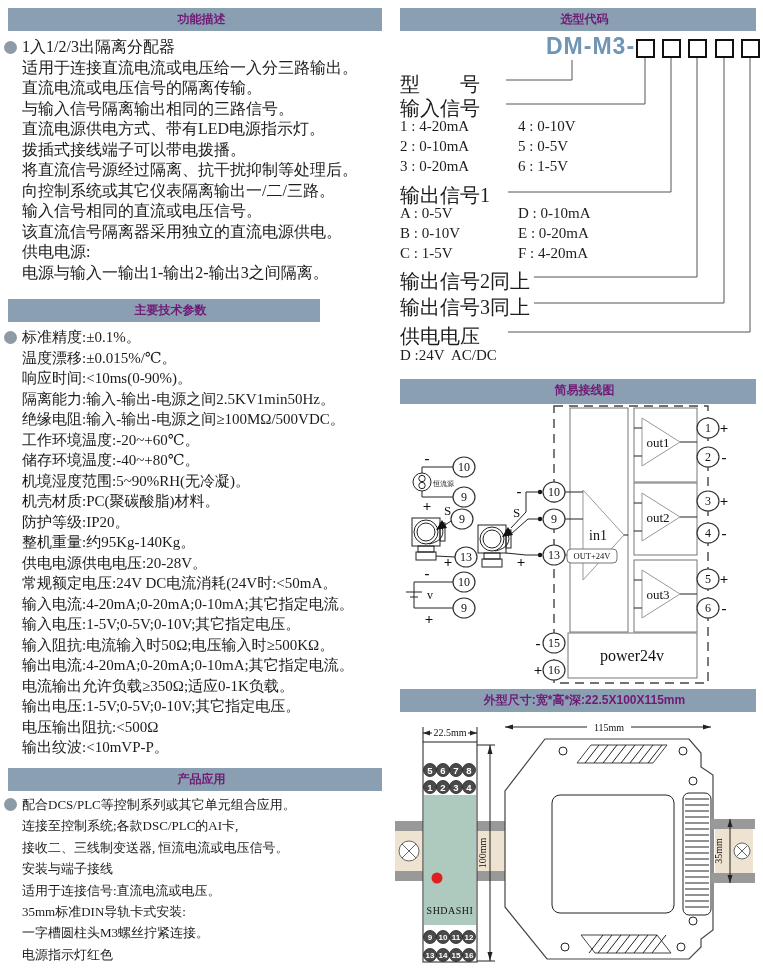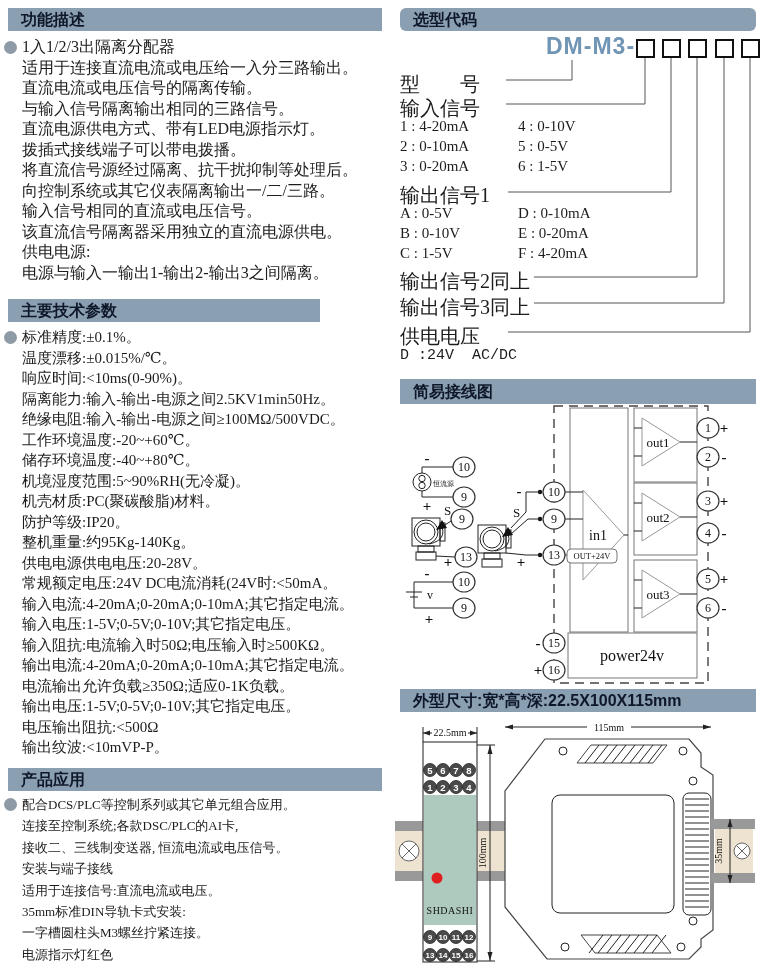--- a/index.html
+++ b/index.html
@@ -1,20 +1,20 @@
 <!DOCTYPE html>
 <html><head>
 <meta charset="utf-8">
 <style>
   html,body{margin:0;padding:0;background:#fff;}
   #page{position:relative;width:763px;height:968px;background:#fff;overflow:hidden;
         font-family:"Liberation Serif","DejaVu Serif",serif;color:#1c1c1c;}
-  .bar{position:absolute;height:23px;background:#8a9fb2;color:#0f172a;
+  .bar{position:absolute;height:23px;background:#8a9fb2;color:#701a75;
        font-family:"Liberation Sans","DejaVu Sans",sans-serif;font-weight:bold;
-       font-size:16px;line-height:23px;padding-left:13px;box-sizing:border-box;}
+       font-size:12px;line-height:23px;padding-left:13px;box-sizing:border-box;text-align:center;}
   .bullet{position:absolute;width:13px;height:13px;border-radius:50%;background:#8e9ba6;}
   .tlist{position:absolute;}
   .tline{white-space:pre;}
   .fn .tline{font-size:16px;line-height:20.5px;}
   .pr .tline{font-size:15px;line-height:20.5px;}
   .ap .tline{font-size:13px;line-height:21.4px;}
   .sel-label{position:absolute;font-size:20px;white-space:pre;}
   .sel-opt{position:absolute;font-size:15px;white-space:pre;}
   .model-code{position:absolute;left:546px;top:33px;
        font-family:"Liberation Sans","DejaVu Sans",sans-serif;font-weight:bold;
@@ -96,21 +96,21 @@
       <div class="tline">配合DCS/PLC等控制系列或其它单元组合应用。</div>
       <div class="tline">连接至控制系统;各款DSC/PLC的AI卡,</div>
       <div class="tline">接收二、三线制变送器, 恒流电流或电压信号。</div>
       <div class="tline">安装与端子接线</div>
       <div class="tline">适用于连接信号:直流电流或电压。</div>
       <div class="tline">35mm标准DIN导轨卡式安装:</div>
       <div class="tline">一字槽圆柱头M3螺丝拧紧连接。</div>
       <div class="tline">电源指示灯红色</div>
     </div>
 
-  <div class="bar" style="left:400px;top:8px;width:356px;border-radius:6px;">
+  <div class="bar" style="left:400px;top:8px;width:356px;">
     <span>选型代码</span>
   </div>
 
   <div class="model-code">DM-M3-</div>
   <div class="cbox" style="left:636px;"></div>
   <div class="cbox" style="left:662px;"></div>
   <div class="cbox" style="left:688px;"></div>
   <div class="cbox" style="left:715px;"></div>
   <div class="cbox" style="left:741px;"></div>
 
@@ -136,23 +136,23 @@
   <div class="sel-label" style="left:400px;top:182px;">输出信号1</div>
   <div class="sel-opt" style="left:400px;top:205px;">A : 0-5V</div>
   <div class="sel-opt" style="left:518px;top:205px;">D : 0-10mA</div>
   <div class="sel-opt" style="left:400px;top:225px;">B : 0-10V</div>
   <div class="sel-opt" style="left:518px;top:225px;">E : 0-20mA</div>
   <div class="sel-opt" style="left:400px;top:245px;">C : 1-5V</div>
   <div class="sel-opt" style="left:518px;top:245px;">F : 4-20mA</div>
   <div class="sel-label" style="left:400px;top:268px;">输出信号2同上</div>
   <div class="sel-label" style="left:400px;top:294px;">输出信号3同上</div>
   <div class="sel-label" style="left:400px;top:323px;">供电电压</div>
-  <div class="sel-opt" style="left:400px;top:347px;font-family:Liberation Mono, monospace;">D :24V  AC/DC</div>
-
-  <div class="bar" style="left:400px;top:379px;width:356px;height:25px;line-height:25px;">
+  <div class="sel-opt" style="left:400px;top:347px;">D :24V  AC/DC</div>
+
+  <div class="bar" style="left:400px;top:379px;width:356px;height:25px;line-height:25px;font-family:Liberation Mono, monospace;">
     <span>简易接线图</span>
   </div>
 
   <svg style="left:400px;top:404px;" width="363" height="284" viewBox="0 0 363 284">
 
     <rect class="dash" x="154" y="2" width="154" height="277"></rect>
 
     <g>
       <rect class="box" x="170" y="4" width="58" height="224"></rect>
       <polygon class="tri" points="183,86 183,176 224,131"></polygon>

